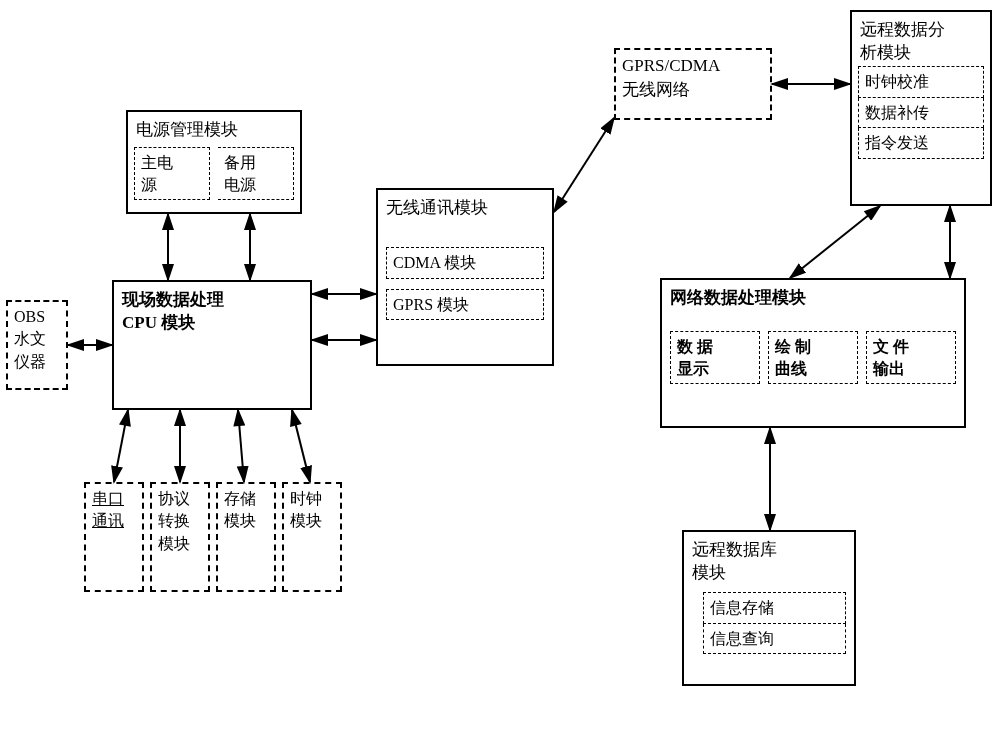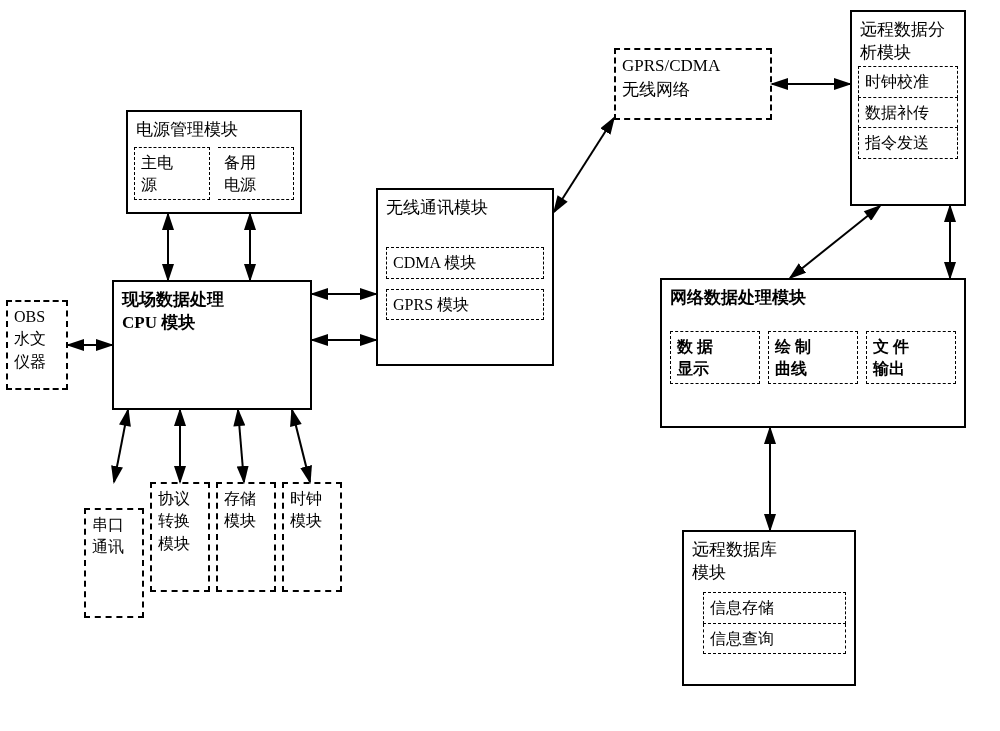--- a/index.html
+++ b/index.html
@@ -61,21 +61,21 @@
     <div class="inner-cell" style="width:50%; white-space:pre-line; border-left:none;">备用
 电源</div>
   </div>
 </div>
 
 <div class="box" style="left:112px; top:280px; width:200px; height:130px;">
   <div class="title" style="white-space:pre-line;font-weight:bold;">现场数据处理
 CPU 模块</div>
 </div>
 
-<div class="box dashdot" style="left:84px; top:508px; width:60px; height:110px;">
+<div class="box dashdot" style="left:84px; top:482px; width:60px; height:110px;text-decoration:underline;">
   <div class="label" style="white-space:pre-line;">串口
 通讯</div>
 </div>
 <div class="box dashdot" style="left:150px; top:482px; width:60px; height:110px;">
   <div class="label" style="white-space:pre-line;">协议
 转换
 模块</div>
 </div>
 <div class="box dashdot" style="left:216px; top:482px; width:60px; height:110px;">
   <div class="label" style="white-space:pre-line;">存储
@@ -92,21 +92,21 @@
     <div class="inner-cell" style="margin-bottom:10px;">CDMA 模块</div>
     <div class="inner-cell">GPRS 模块</div>
   </div>
 </div>
 
 <div class="box dashdot" style="left:614px; top:48px; width:158px; height:72px;">
   <div class="label" style="white-space:pre-line; font-size:17px;">GPRS/CDMA
 无线网络</div>
 </div>
 
-<div class="box" style="left:850px; top:10px; width:116px; height:196px;">
+<div class="box" style="left:850px; top:10px; width:142px; height:196px;">
   <div class="title" style="white-space:pre-line; padding-bottom:2px;">远程数据分
 析模块</div>
   <div style="padding:0 6px 4px 6px;">
     <div class="inner-cell">时钟校准</div>
     <div class="inner-cell" style="border-top:none;">数据补传</div>
     <div class="inner-cell" style="border-top:none;">指令发送</div>
   </div>
 </div>
 
 <div class="box" style="left:660px; top:278px; width:306px; height:150px;font-weight:bold;">

